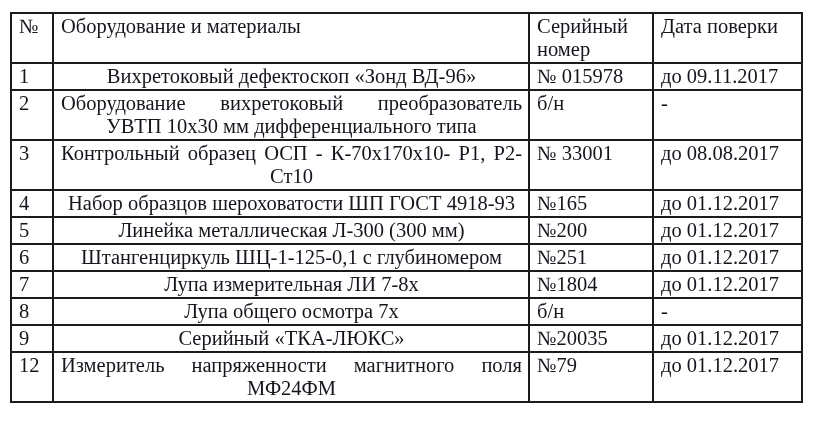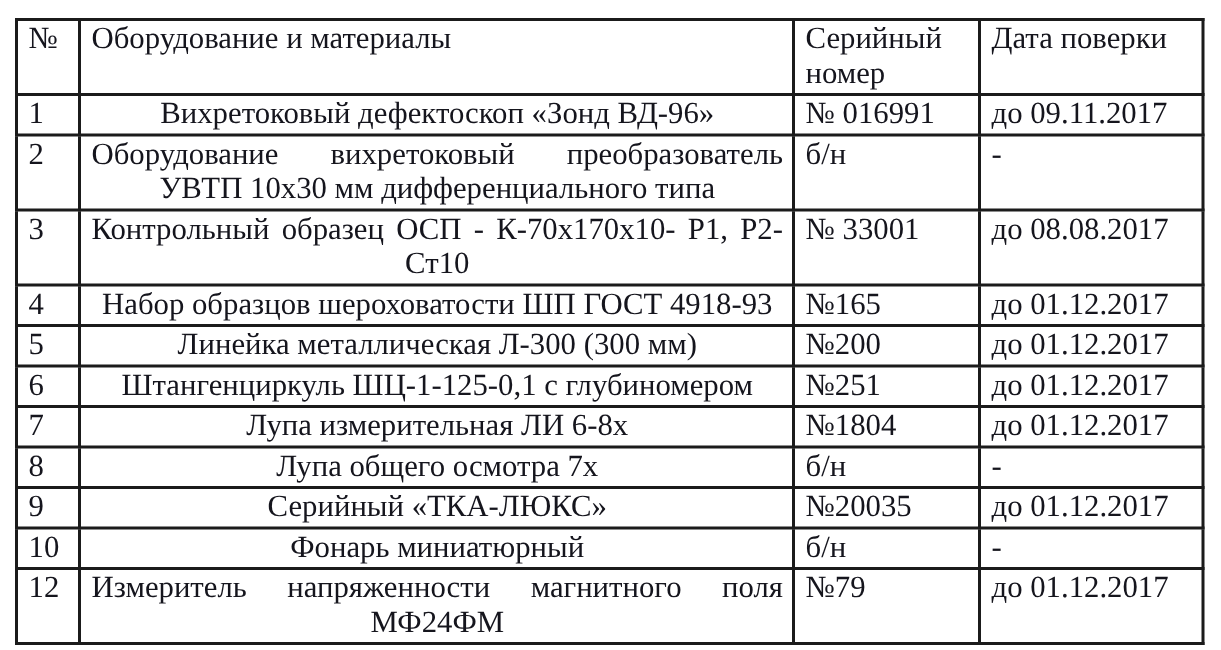--- a/index.html
+++ b/index.html
@@ -51,21 +51,21 @@
         <th>Серийный номер</th>
         <th>Дата поверки</th>
       </tr>
     </thead>
     <tbody id="table-body">
         <tr class="single">
           <td>1</td>
           <td>
             <span class="pline">Вихретоковый дефектоскоп «Зонд ВД-96»</span>
           </td>
-          <td>№ 016991</td>
+          <td>№ 015978</td>
           <td>до 09.11.2017</td>
         </tr>
         <tr class="double">
           <td>2</td>
           <td>
             <span class="jline">Оборудование вихретоковый преобразователь</span>
             <span class="pline">УВТП 10х30 мм дифференциального типа</span>
           </td>
           <td>б/н</td>
           <td>-</td>
@@ -99,49 +99,41 @@
           <td>6</td>
           <td>
             <span class="pline">Штангенциркуль ШЦ-1-125-0,1 с глубиномером</span>
           </td>
           <td>№251</td>
           <td>до 01.12.2017</td>
         </tr>
         <tr class="single">
           <td>7</td>
           <td>
-            <span class="pline">Лупа измерительная ЛИ 6-8х</span>
+            <span class="pline">Лупа измерительная ЛИ 7-8х</span>
           </td>
           <td>№1804</td>
           <td>до 01.12.2017</td>
         </tr>
         <tr class="single">
           <td>8</td>
           <td>
             <span class="pline">Лупа общего осмотра 7х</span>
           </td>
           <td>б/н</td>
           <td>-</td>
         </tr>
         <tr class="single">
           <td>9</td>
           <td>
             <span class="pline">Серийный «ТКА-ЛЮКС»</span>
           </td>
           <td>№20035</td>
           <td>до 01.12.2017</td>
         </tr>
-        <tr class="single">
-          <td>10</td>
-          <td>
-            <span class="pline">Фонарь миниатюрный</span>
-          </td>
-          <td>б/н</td>
-          <td>-</td>
-        </tr>
         <tr class="double">
           <td>12</td>
           <td>
             <span class="jline">Измеритель напряженности магнитного поля</span>
             <span class="pline">МФ24ФМ</span>
           </td>
           <td>№79</td>
           <td>до 01.12.2017</td>
         </tr>
       </tbody>

